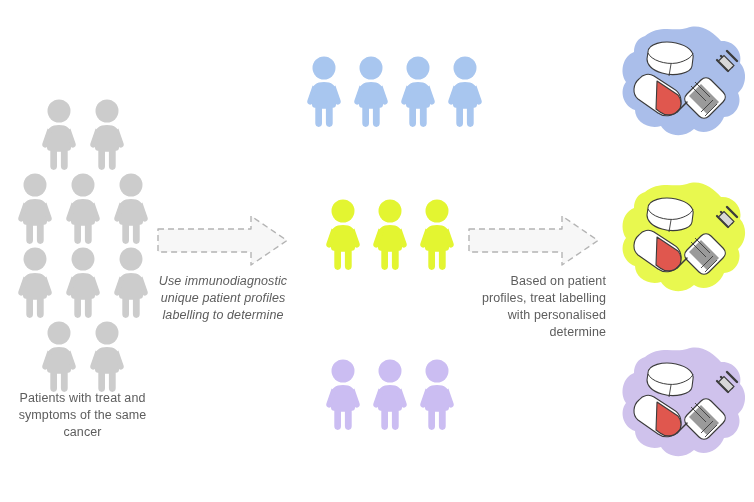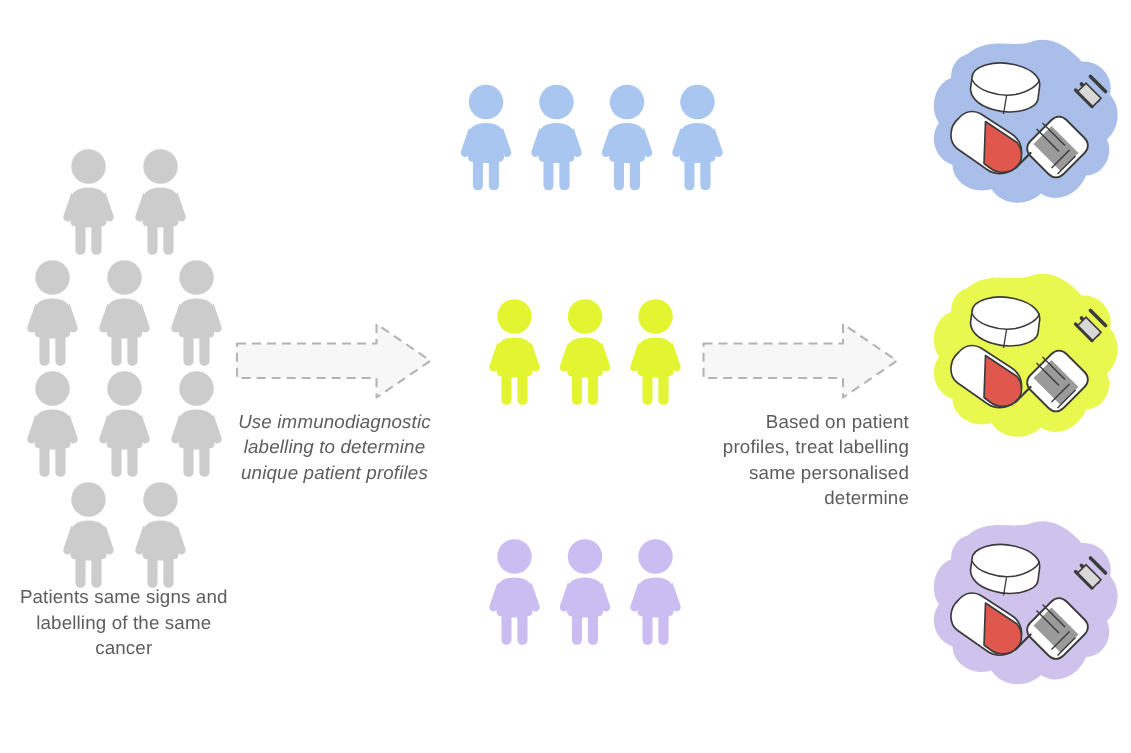--- a/index.html
+++ b/index.html
@@ -124,47 +124,47 @@
       </svg>
       <svg class="person" width="42" height="72" viewBox="0 0 42 72">
         <circle cx="21" cy="13" r="11.5" fill="#cccccc"></circle>
         <path d="M21 27c-7.5 0-12 3.3-12 9.4v13.2c0 2.1 1.3 3.2 2.9 3.2h.4v15.5c0 2.3 1.5 3.6 3.4 3.6s3.3-1.3 3.3-3.6V53.7h3.9v14.6c0 2.3 1.5 3.6 3.4 3.6s3.4-1.3 3.4-3.6V52.8h.4c1.6 0 2.9-1.1 2.9-3.2V36.4C33 30.3 28.5 27 21 27z" fill="#cccccc"></path>
         <path d="M9.6 30.5 4.4 45.6c-.6 1.8.2 3.4 1.8 3.9 1.6.5 3-.3 3.6-2.1l4.4-12.9zM32.4 30.5l5.2 15.1c.6 1.8-.2 3.4-1.8 3.9-1.6.5-3-.3-3.6-2.1l-4.4-12.9z" fill="#cccccc"></path>
       </svg>
     </div>
   </div>
 
   <div class="caption" style="left:0px; top:390px; width:165px;">
-    <div>Patients same signs and</div>
-    <div>labelling of the same</div>
+    <div>Patients with treat and</div>
+    <div>symptoms of the same</div>
     <div>cancer</div>
   </div>
 
   <div class="arrow-wrap" style="left:155px; top:213px;">
     <svg width="135" height="55" viewBox="0 0 135 55">
       <path d="M3 16 H96 V3 L132 27.5 L96 52 V39 H3 Z" fill="#f7f7f7" stroke="#b4b4b4" stroke-width="1.4" stroke-dasharray="6 4" stroke-linejoin="round"></path>
     </svg>
   </div>
 
   <div class="caption" style="left:152px; top:273px; width:142px;font-style:italic;">
     <div>Use immunodiagnostic</div>
+    <div>unique patient profiles</div>
     <div>labelling to determine</div>
-    <div>unique patient profiles</div>
   </div>
 
   <div class="arrow-wrap" style="left:466px; top:213px;">
     <svg width="135" height="55" viewBox="0 0 135 55">
       <path d="M3 16 H96 V3 L132 27.5 L96 52 V39 H3 Z" fill="#f7f7f7" stroke="#b4b4b4" stroke-width="1.4" stroke-dasharray="6 4" stroke-linejoin="round"></path>
     </svg>
   </div>
 
   <div class="caption" style="left:466px; top:273px; width:140px;text-align:right;">
     <div>Based on patient</div>
     <div>profiles, treat labelling</div>
-    <div>same personalised</div>
+    <div>with personalised</div>
     <div>determine</div>
   </div>
 
   <div class="people-row" style="left:303px; top:55px; gap:5px;">
     <svg class="person" width="42" height="72" viewBox="0 0 42 72">
       <circle cx="21" cy="13" r="11.5" fill="#a8c6ef"></circle>
       <path d="M21 27c-7.5 0-12 3.3-12 9.4v13.2c0 2.1 1.3 3.2 2.9 3.2h.4v15.5c0 2.3 1.5 3.6 3.4 3.6s3.3-1.3 3.3-3.6V53.7h3.9v14.6c0 2.3 1.5 3.6 3.4 3.6s3.4-1.3 3.4-3.6V52.8h.4c1.6 0 2.9-1.1 2.9-3.2V36.4C33 30.3 28.5 27 21 27z" fill="#a8c6ef"></path>
       <path d="M9.6 30.5 4.4 45.6c-.6 1.8.2 3.4 1.8 3.9 1.6.5 3-.3 3.6-2.1l4.4-12.9zM32.4 30.5l5.2 15.1c.6 1.8-.2 3.4-1.8 3.9-1.6.5-3-.3-3.6-2.1l-4.4-12.9z" fill="#a8c6ef"></path>
     </svg>
     <svg class="person" width="42" height="72" viewBox="0 0 42 72">

